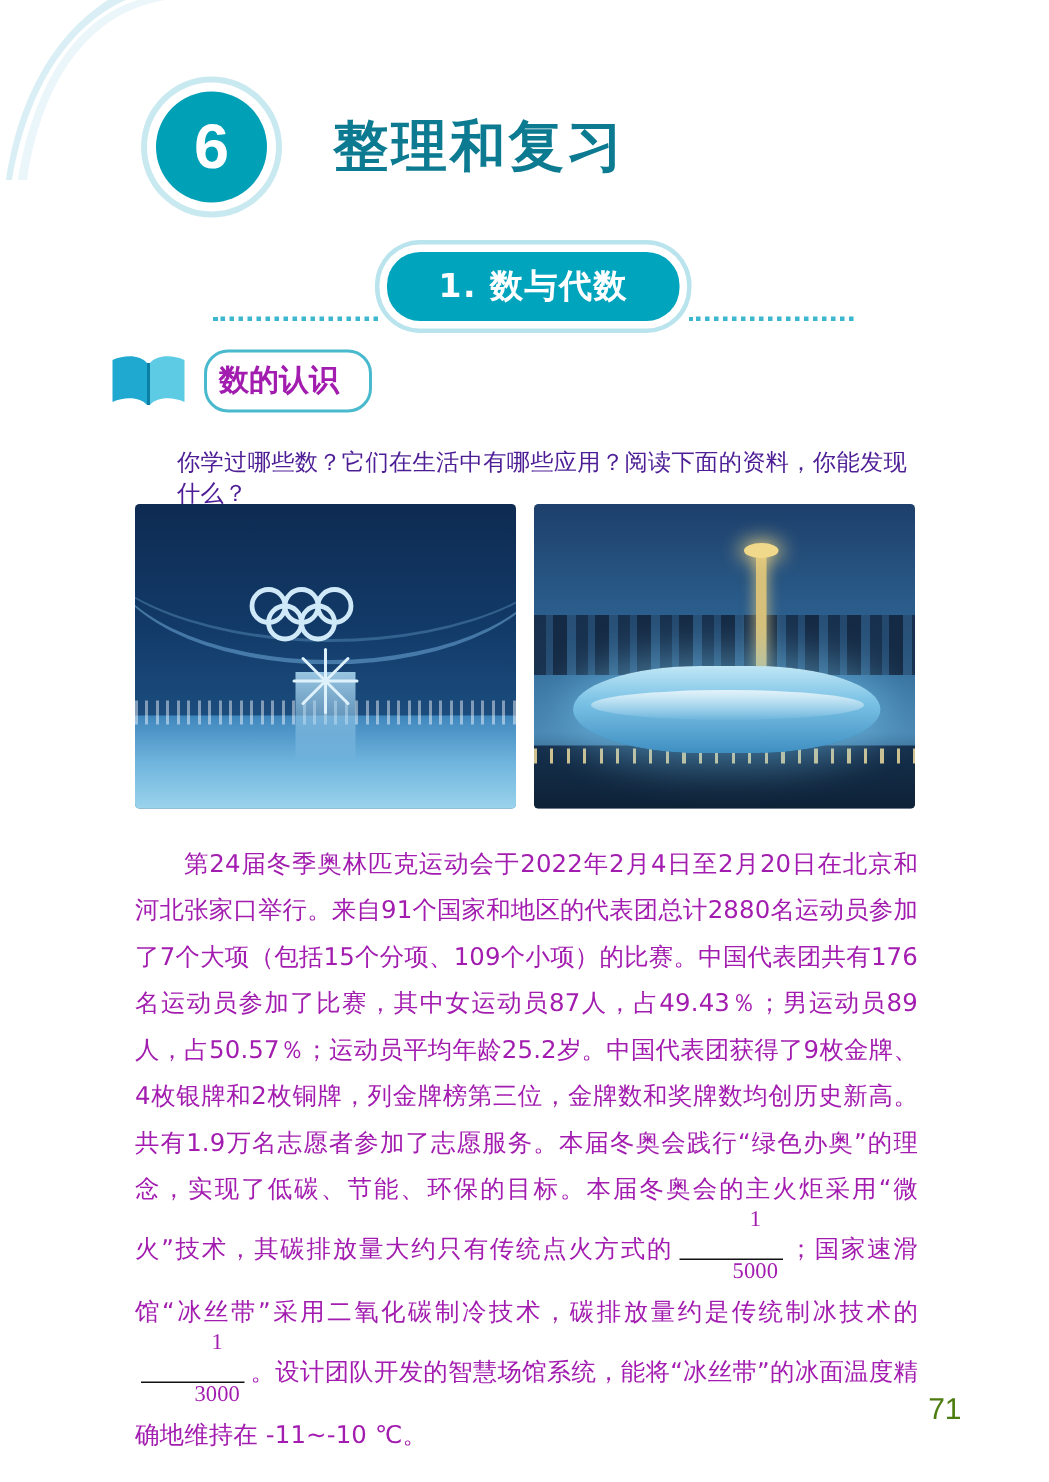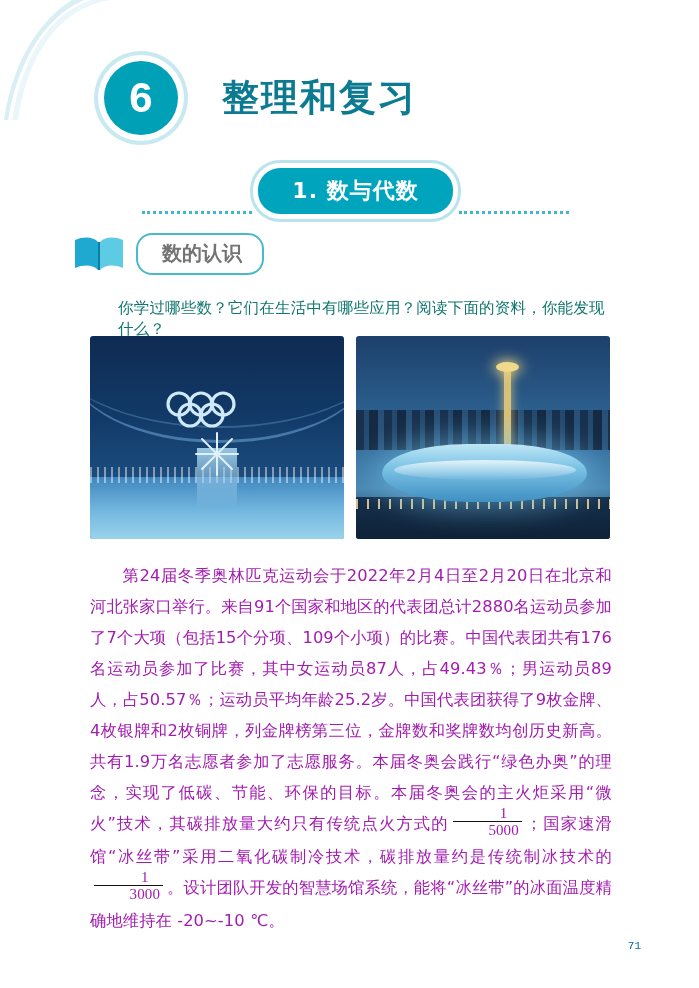--- a/index.html
+++ b/index.html
@@ -104,36 +104,36 @@
   }
   .book-icon {
     width: 54px;
     height: 40px;
     position: relative;
     margin-right: 10px;
   }
   .subhead-pill {
     border: 2px solid #49b9cd;
     border-radius: 16px;
-    padding: 5px 20px 6px 24px;
+    padding: 5px 20px 6px 8px;
     font-size: 20px;
     font-weight: bold;
-    color: #737373;
+    color: #a21caf;
     background: #fff;
     font-family: "DejaVu Sans", "Liberation Sans", sans-serif;
   }
 
   
   .intro-q {
     position: absolute;
     left: 118px;
     top: 298px;
     width: 500px;
     font-size: 15.5px;
-    color: #0f766e;
+    color: #4c1d95;
     font-family: "DejaVu Sans", "Liberation Sans", sans-serif;
     letter-spacing: 0.2px;
   }
 
   
   .photos {
     position: absolute;
     left: 90px;
     top: 336px;
     width: 520px;
@@ -255,30 +255,31 @@
   .frac .num {
     font-size: 15px;
     line-height: 15px;
     padding: 0 3px;
   }
   .frac .den {
     font-size: 15px;
     line-height: 17px;
     border-top: 1.3px solid #111;
     padding: 0 3px;
+    margin-top: 18px;
   }
 
   
   .page-number {
     position: absolute;
     right: 58px;
     bottom: 36px;
-    font-size: 11px;
-    color: #0369a1;
-    font-family: Liberation Mono, monospace;
+    font-size: 20px;
+    color: #4d7c0f;
+    font-family: Liberation Sans, sans-serif;
   }
 </style>
 </head>
 <body>
 
 <div class="page">
 
   <div class="corner-deco">
     <svg width="150" height="120" viewBox="0 0 150 120">
       <path d="M0,0 L110,0 C70,6 30,40 18,120 L0,120 Z" fill="#eaf6fa"></path>
@@ -350,18 +351,18 @@
   </div>
 
   <div class="body-text">
     <p>
       <span>第24届冬季奥林匹克运动会于2022年2月4日至2月20日在北京和河北张家口举行。来自91个国家和地区的代表团总计2880名运动员参加了7个大项（包括15个分项、109个小项）的比赛。中国代表团共有176名运动员参加了比赛，其中女运动员87人，占49.43％；男运动员89人，占50.57％；运动员平均年龄25.2岁。中国代表团获得了9枚金牌、4枚银牌和2枚铜牌，列金牌榜第三位，金牌数和奖牌数均创历史新高。共有1.9万名志愿者参加了志愿服务。本届冬奥会践行“绿色办奥”的理念，实现了低碳、节能、环保的目标。本届冬奥会的主火炬采用“微火”技术，其碳排放量大约只有传统点火方式的</span><span class="frac">
           <span class="num">1</span>
           <span class="den">5000</span>
         </span><span>；国家速滑馆“冰丝带”采用二氧化碳制冷技术，碳排放量约是传统制冰技术的</span><span class="frac">
           <span class="num">1</span>
           <span class="den">3000</span>
-        </span><span>。设计团队开发的智慧场馆系统，能将“冰丝带”的冰面温度精确地维持在 -20~-10 ℃。</span>
+        </span><span>。设计团队开发的智慧场馆系统，能将“冰丝带”的冰面温度精确地维持在 -11~-10 ℃。</span>
     </p>
   </div>
 
   <div class="page-number">71</div>
 </div>
 
 </body></html>

